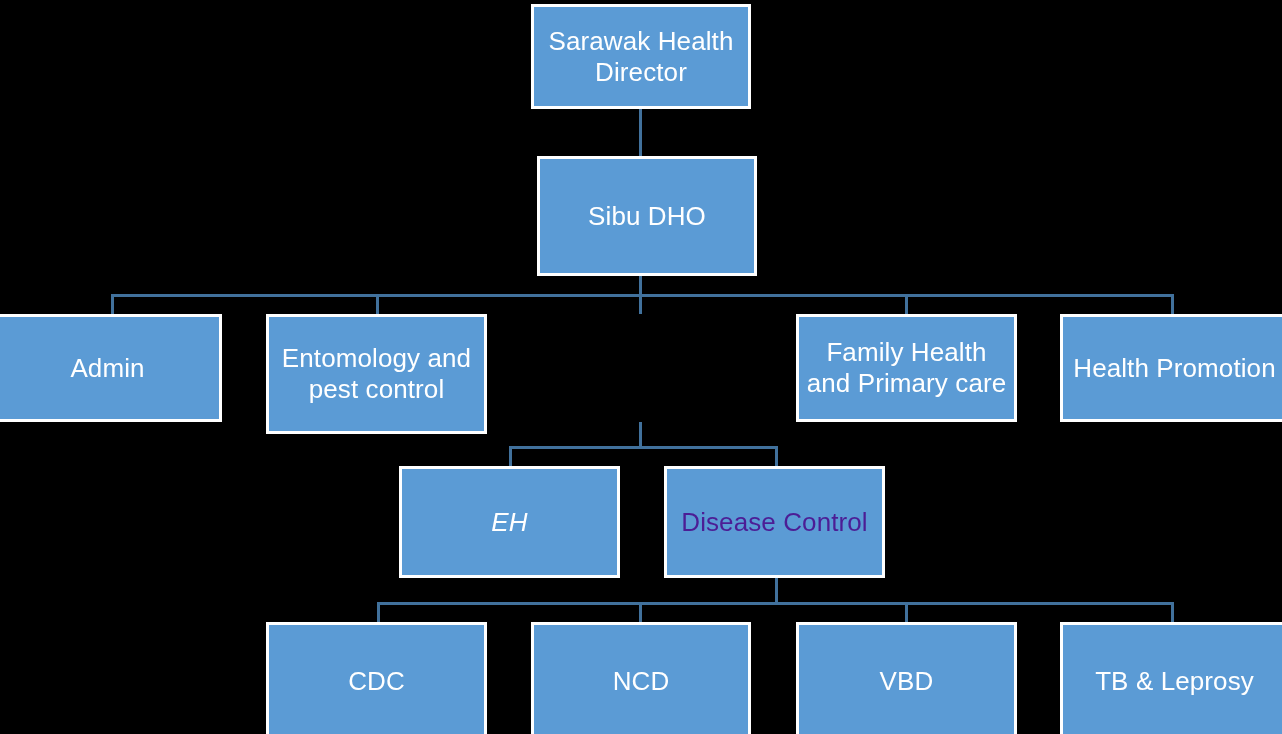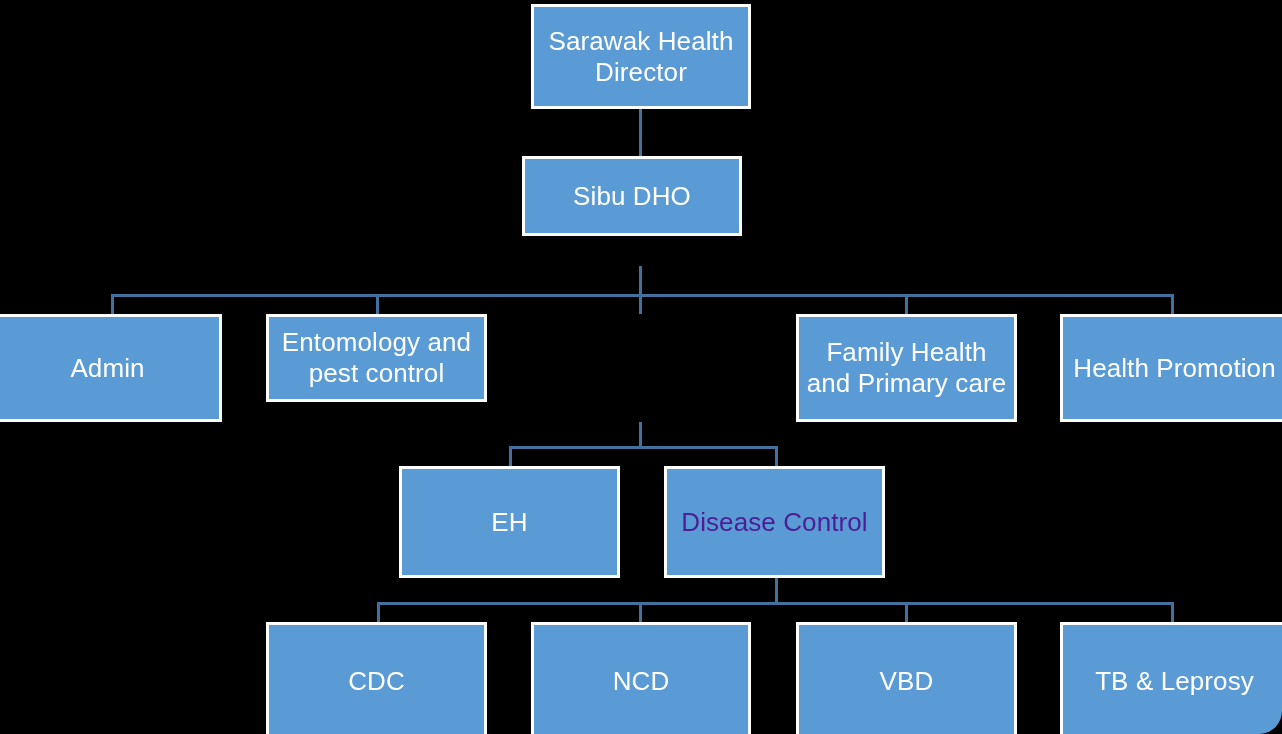--- a/index.html
+++ b/index.html
@@ -8,21 +8,20 @@
     padding: 0;
     background: #000000;
   }
   #chart-canvas {
     position: relative;
     width: 1282px;
     height: 734px;
     background: #000000;
     overflow: hidden;
     font-family: "Liberation Sans", sans-serif;
-    border-radius: 23px;
   }
   .node {
     position: absolute;
     box-sizing: border-box;
     background: #5B9BD5;
     border: 3px solid #FFFFFF;
     display: flex;
     align-items: center;
     justify-content: center;
     text-align: center;
@@ -66,24 +65,24 @@
     <div class="connector h" style="left: 509px; top: 446px; background: rgb(65, 113, 156); width: 269px;"></div>
     <div class="connector v" style="left: 509px; top: 446px; background: rgb(65, 113, 156); height: 22px;"></div>
     <div class="connector v" style="left: 775px; top: 446px; background: rgb(65, 113, 156); height: 22px;"></div>
     <div class="connector v" style="left: 775px; top: 578px; background: rgb(65, 113, 156); height: 26px;"></div>
     <div class="connector h" style="left: 377px; top: 602px; background: rgb(65, 113, 156); width: 797px;"></div>
     <div class="connector v" style="left: 377px; top: 602px; background: rgb(65, 113, 156); height: 22px;"></div>
     <div class="connector v" style="left: 639px; top: 602px; background: rgb(65, 113, 156); height: 22px;"></div>
     <div class="connector v" style="left: 905px; top: 602px; background: rgb(65, 113, 156); height: 22px;"></div>
     <div class="connector v" style="left: 1171px; top: 602px; background: rgb(65, 113, 156); height: 22px;"></div>
     <div class="node" style="left: 531px; top: 4px; width: 220px; height: 105px; background: rgb(91, 155, 213); border-color: rgb(255, 255, 255); color: rgb(255, 255, 255);"><span class="node-label">Sarawak Health Director</span></div>
-    <div class="node" style="left: 522px; top: 156px; width: 220px; height: 80px; background: rgb(91, 155, 213); border-color: rgb(255, 255, 255); color: rgb(255, 255, 255);"><span class="node-label">Sibu DHO</span></div>
+    <div class="node" style="left: 537px; top: 156px; width: 220px; height: 120px; background: rgb(91, 155, 213); border-color: rgb(255, 255, 255); color: rgb(255, 255, 255);"><span class="node-label">Sibu DHO</span></div>
     <div class="node clipped-left" style="left: -4px; top: 314px; width: 226px; height: 108px; background: rgb(91, 155, 213); border-color: rgb(255, 255, 255); color: rgb(255, 255, 255);"><span class="node-label">Admin</span></div>
-    <div class="node" style="left: 266px; top: 314px; width: 221px; height: 88px; background: rgb(91, 155, 213); border-color: rgb(255, 255, 255); color: rgb(255, 255, 255);"><span class="node-label">Entomology and pest control</span></div>
+    <div class="node" style="left: 266px; top: 314px; width: 221px; height: 120px; background: rgb(91, 155, 213); border-color: rgb(255, 255, 255); color: rgb(255, 255, 255);"><span class="node-label">Entomology and pest control</span></div>
     <div class="node" style="left: 796px; top: 314px; width: 221px; height: 108px; background: rgb(91, 155, 213); border-color: rgb(255, 255, 255); color: rgb(255, 255, 255); text-align: center;"><span class="node-label">Family Health and Primary care</span></div>
     <div class="node clipped-right" style="left: 1060px; top: 314px; width: 226px; height: 108px; background: rgb(91, 155, 213); border-color: rgb(255, 255, 255); color: rgb(255, 255, 255);"><span class="node-label">Health Promotion</span></div>
-    <div class="node" style="left: 399px; top: 466px; width: 221px; height: 112px; background: rgb(91, 155, 213); border-color: rgb(255, 255, 255); color: rgb(255, 255, 255);"><span class="node-label">EH</span></div>
+    <div class="node" style="left: 399px; top: 466px; width: 221px; height: 112px; background: rgb(91, 155, 213); border-color: rgb(255, 255, 255); color: rgb(255, 255, 255); font-style: italic;"><span class="node-label">EH</span></div>
     <div class="node" style="left: 664px; top: 466px; width: 221px; height: 112px; background: rgb(91, 155, 213); border-color: rgb(255, 255, 255); color: #4c1d95;"><span class="node-label">Disease Control</span></div>
     <div class="node clipped-bottom" style="left: 266px; top: 622px; width: 221px; height: 116px; background: rgb(91, 155, 213); border-color: rgb(255, 255, 255); color: rgb(255, 255, 255);"><span class="node-label">CDC</span></div>
     <div class="node clipped-bottom" style="left: 531px; top: 622px; width: 220px; height: 116px; background: rgb(91, 155, 213); border-color: rgb(255, 255, 255); color: rgb(255, 255, 255);"><span class="node-label">NCD</span></div>
     <div class="node clipped-bottom" style="left: 796px; top: 622px; width: 221px; height: 116px; background: rgb(91, 155, 213); border-color: rgb(255, 255, 255); color: rgb(255, 255, 255);"><span class="node-label">VBD</span></div>
     <div class="node clipped-bottom clipped-right" style="left: 1060px; top: 622px; width: 226px; height: 116px; background: rgb(91, 155, 213); border-color: rgb(255, 255, 255); color: rgb(255, 255, 255);"><span class="node-label">TB &amp; Leprosy</span></div>
   </div>
 
 </body></html>

